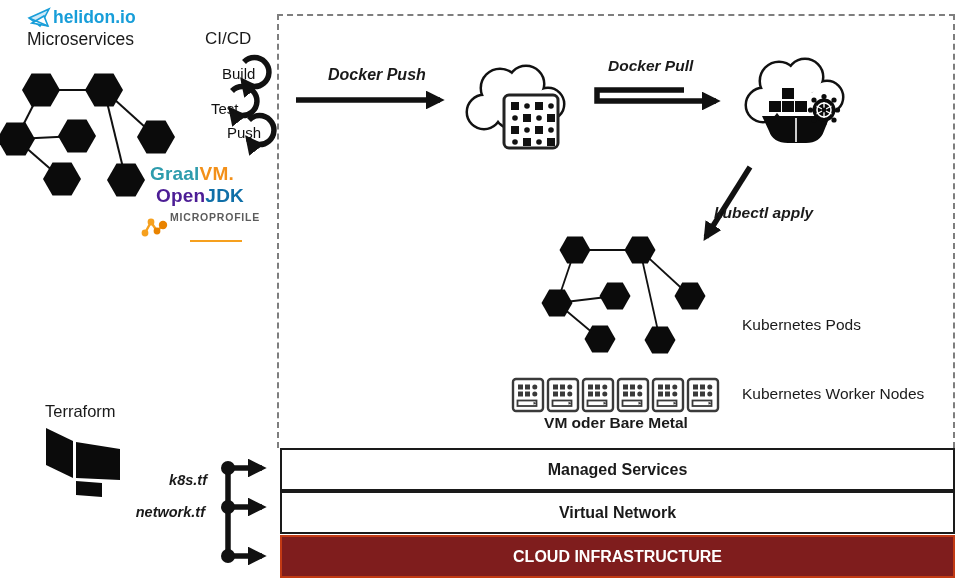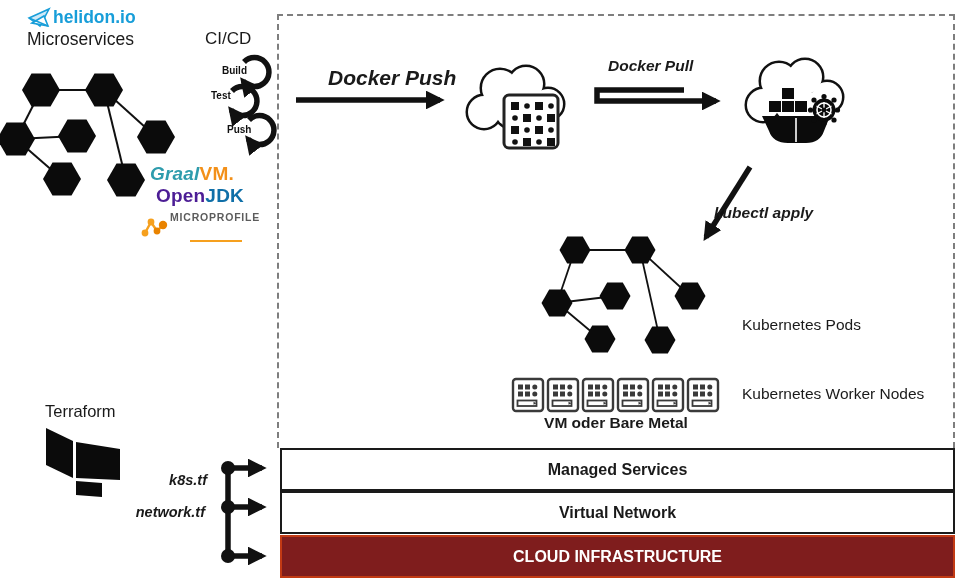--- a/index.html
+++ b/index.html
@@ -18,25 +18,25 @@
   }
   
   .layer{
     position:absolute;left:280px;width:675px;height:43px;box-sizing:border-box;
     border:2.5px solid #1a1a1a;background:#fff;
     display:flex;align-items:center;justify-content:center;
     font-weight:bold;font-size:16px;
   }
   .layer.orange{background:#7f1d1d;border-color:#c23a14;color:#ffffff;}
   .brand{font-weight:bold;font-size:19px;letter-spacing:0.2px;}
-  .graal{color:#2E9CAD;font-style:italic;} .vm{color:#F39019;}
+  .graal{color:#2E9CAD;} .vm{color:#F39019;}
   .open{color:#4c1d95;} .jdk{color:#0F6FA8;}
   .mp-text{font-weight:bold;font-size:10.5px;color:#5C5C5C;letter-spacing:0.8px;}
   .helidon-text{color:#189ED9;font-weight:bold;font-size:17.5px;}
-  .small-step{position:absolute;font-size:10px;font-weight:bold;color:#111;}
+  .small-step{position:absolute;font-size:15px;font-weight:normal;color:#111;}
   .cloud-label{position:absolute;font-size:14.5px;line-height:18px;color:#1a1a1a;}
 </style>
 </head>
 <body>
 
 <div id="stage">
 
   <div id="dashed-box"></div>
 
   <svg class="abs" width="963" height="586" viewBox="0 0 963 586" style="left:0;top:0">
@@ -223,32 +223,32 @@
       <circle cx="21" cy="7" r="4.2" fill="#E98300"></circle>
       <rect x="48" y="22" width="52" height="2" fill="#F6A01E"></rect>
     </g>
   </svg>
 
   <div class="lbl helidon-text" style="left:53px;top:7px">helidon.io</div>
   <div class="lbl" style="left:27px;top:29px;font-size:17.5px">Microservices</div>
 
   <div class="lbl" style="left:205px;top:29px;font-size:17px">CI/CD</div>
   <div class="small-step" style="left:222px;top:65px">Build</div>
-  <div class="small-step" style="left:211px;top:90px">Test</div>
+  <div class="small-step" style="left:211px;top:100px">Test</div>
   <div class="small-step" style="left:227px;top:124px">Push</div>
 
   <div class="lbl brand" style="left:150px;top:163px">
     <span class="graal">Graal</span><span class="vm">VM.</span>
   </div>
   <div class="lbl brand" style="left:156px;top:185px">
     <span class="open">Open</span><span class="jdk">JDK</span>
   </div>
   <div class="lbl mp-text" style="left:170px;top:211px">MICROPROFILE</div>
 
-  <div class="lbl italic" style="left:328px;top:66px;font-size:21px">Docker Push</div>
+  <div class="lbl italic" style="left:328px;top:66px;font-size:16px">Docker Push</div>
   <div class="lbl italic" style="left:608px;top:57px;font-size:15.5px">Docker Pull</div>
   <div class="lbl italic" style="left:714px;top:204px;font-size:15.5px">kubectl apply</div>
 
 
   <div class="lbl" style="left:742px;top:316px;font-size:15.5px">Kubernetes Pods</div>
   <div class="lbl" style="left:742px;top:385px;font-size:15.5px">Kubernetes Worker Nodes</div>
   <div class="lbl center" style="left:516px;top:414px;width:200px;font-weight:bold;font-size:15.5px">VM oder Bare Metal</div>
 
   <div class="lbl" style="left:45px;top:402px;font-size:16.5px">Terraform</div>
   <div class="lbl italic" style="left:107px;top:472px;width:100px;text-align:right;font-size:14.5px">k8s.tf</div>

